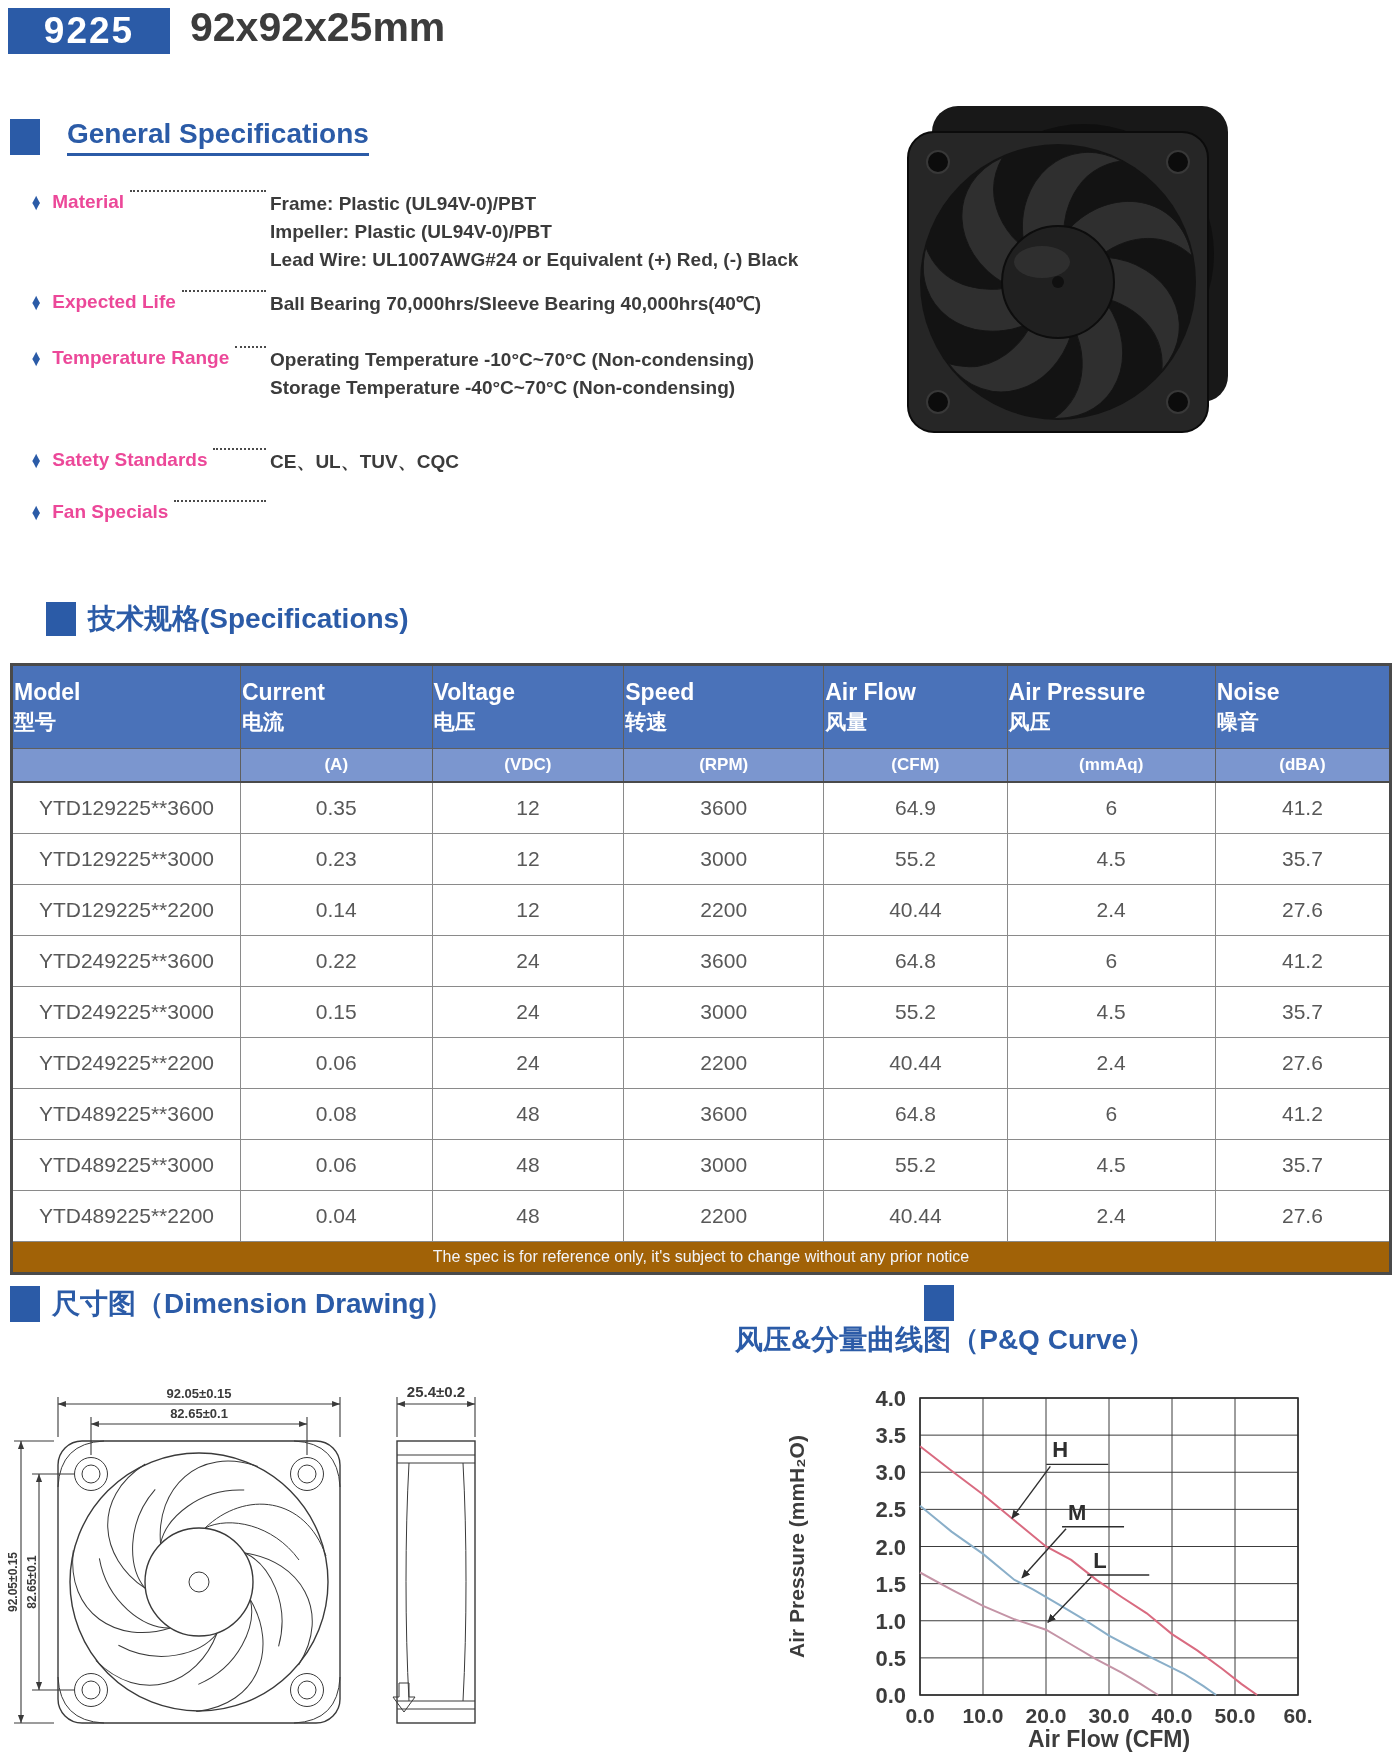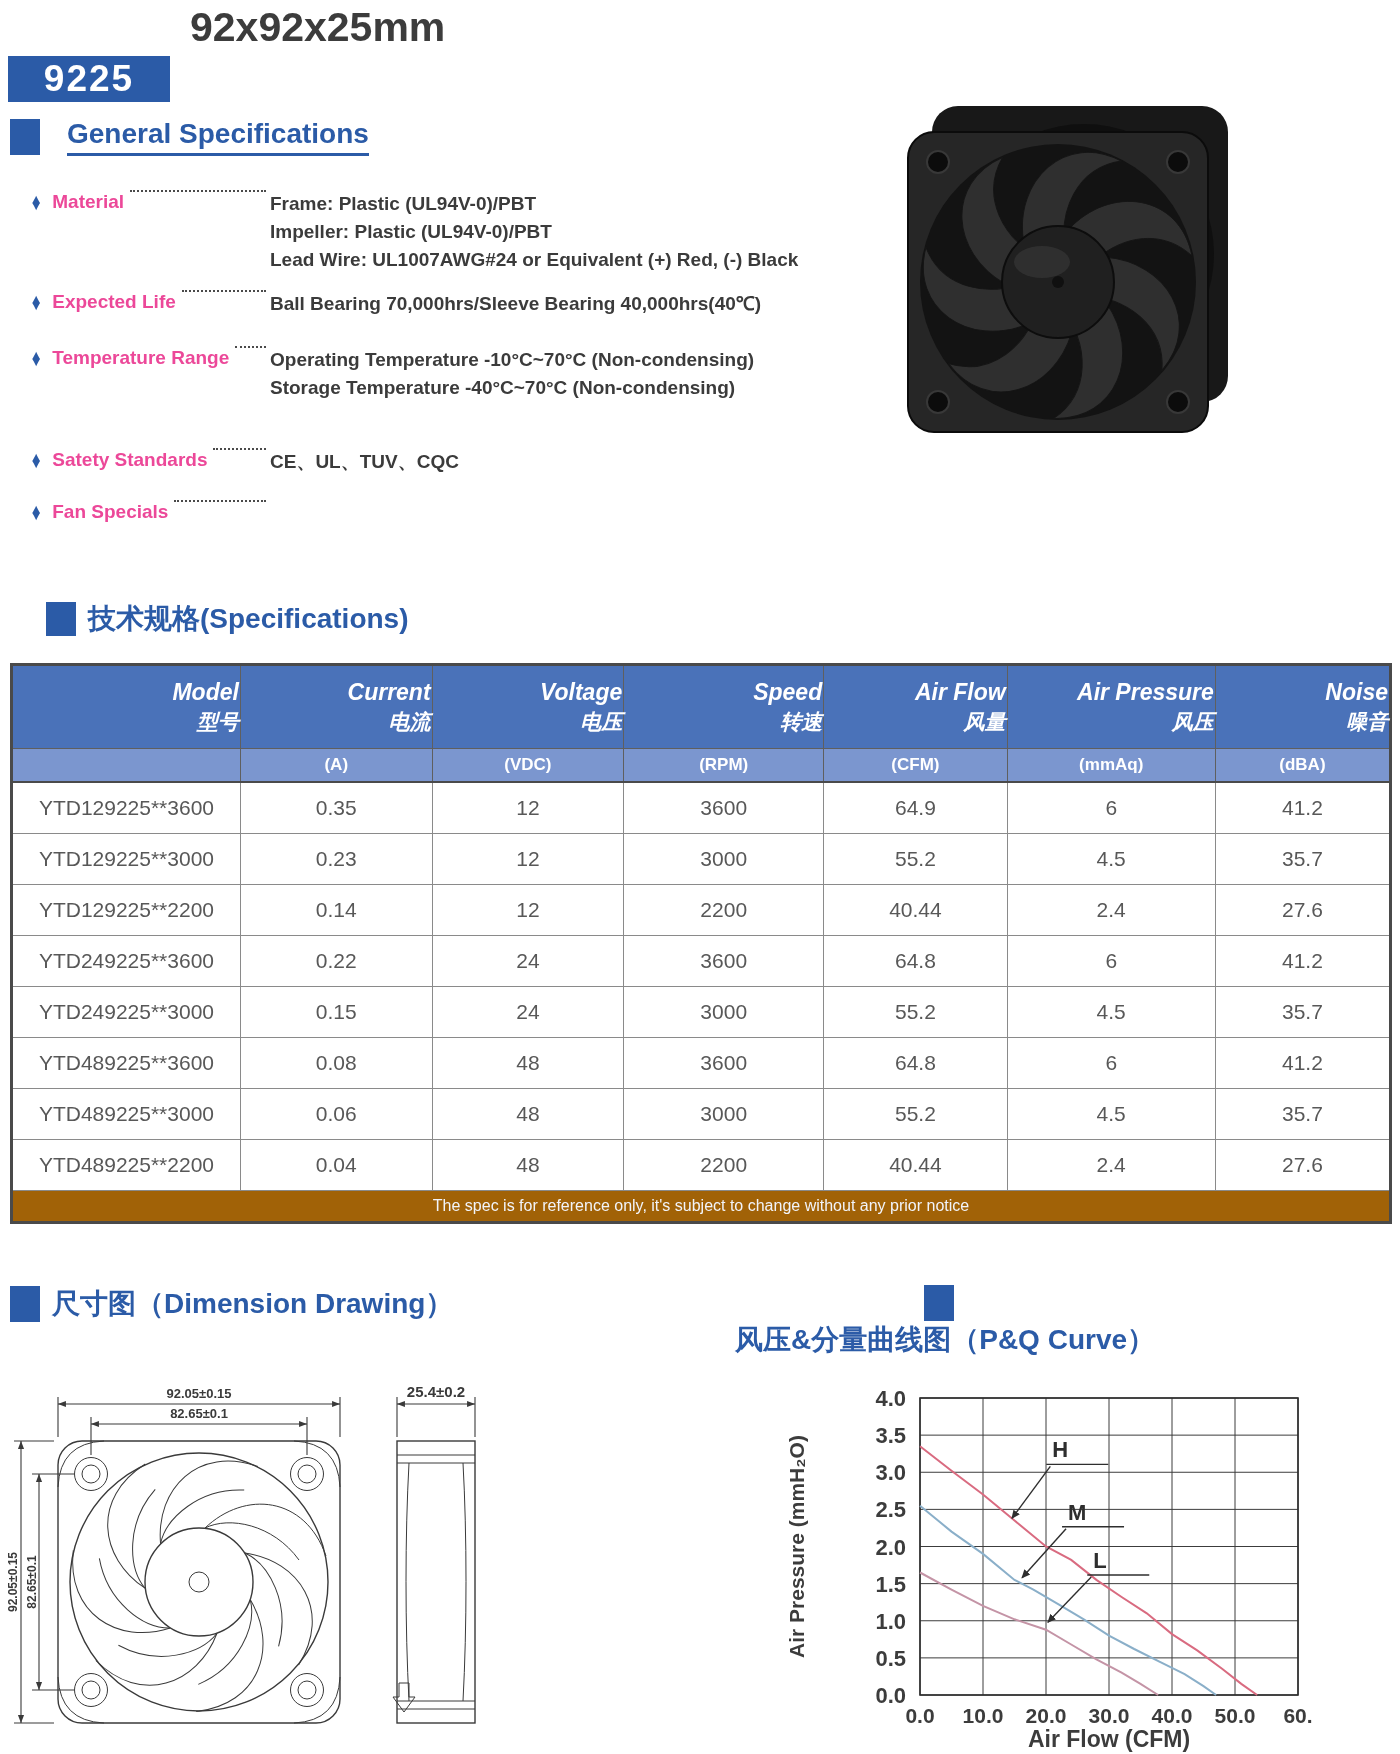--- a/index.html
+++ b/index.html
@@ -2,21 +2,21 @@
 <html><head>
 <meta charset="utf-8">
 <title>9225 Fan Datasheet</title>
 <style>
   html,body{margin:0;padding:0;background:#ffffff;}
   body{width:1400px;height:1754px;font-family:"Liberation Sans",sans-serif;color:#3b3b3b;}
   .page{position:relative;width:1400px;height:1754px;overflow:hidden;background:#fff;}
 
   
   .badge{position:absolute;left:8px;top:8px;width:162px;height:46px;background:#2b5ba7;
-         color:#fff;font-size:37px;font-weight:bold;text-align:center;line-height:46px;letter-spacing:2px;margin-top:48px;}
+         color:#fff;font-size:37px;font-weight:bold;text-align:center;line-height:46px;letter-spacing:2px;}
   .size-title{position:absolute;left:190px;top:4px;font-size:41px;font-weight:bold;color:#3c3c3c;}
 
   
   .sec{position:absolute;display:flex;align-items:center;}
   .sq{width:30px;height:36px;background:#2b5ba7;margin-right:12px;flex:0 0 auto;}
   .sec-text{font-size:28px;font-weight:bold;color:#2b5ba7;white-space:nowrap;}
   .underlined{border-bottom:3px solid #2b5ba7;padding-bottom:3px;}
 
   
   .spec-list{position:absolute;left:30px;top:190px;width:880px;}
@@ -37,21 +37,21 @@
   .chart-svg{position:absolute;left:760px;top:1334px;width:620px;height:420px;}
   .dim-line{stroke:#3a3a3a;stroke-width:1.1;fill:none;}
   .draw{stroke:#3a3a3a;stroke-width:1.4;fill:none;}
   .thin{stroke:#3a3a3a;stroke-width:1;fill:none;}
   .dim-text{font-size:13px;fill:#3a3a3a;font-weight:bold;}
 
   
   table.spec{position:absolute;left:10px;top:663px;width:1382px;border-collapse:collapse;
              table-layout:fixed;border:3px solid #4a4a4a;}
   table.spec th{background:#4a72b9;color:#fff;font-size:23px;font-weight:bold;height:80px;
-                border:1.6px solid #5f5f5f;line-height:1.3;text-align:right;font-style:italic;}
+                border:1.6px solid #5f5f5f;line-height:1.3;text-align:left;}
   table.spec th .cn{font-size:21px;font-weight:bold;}
   table.spec tr.units td{background:#7b96cf;color:#fff;font-size:17px;height:30px;
                 border:1.6px solid #5f5f5f;text-align:center;font-weight:bold;}
   table.spec tbody td{height:48px;font-size:21px;color:#585858;text-align:center;
                 background:#fff;border:1.6px solid #8a8a8a;}
   table.spec tbody tr:first-child td{border-top:2.5px solid #4a4a4a;}
   table.spec tfoot td{background:#a16207;color:#f2f4fa;font-size:16px;height:28px;
                 text-align:center;border:1.6px solid #5f5f5f;}
 </style>
 </head>
@@ -241,20 +241,29 @@
           <td>41.2</td>
         </tr>
         <tr>
           <td>YTD249225**3000</td>
           <td>0.15</td>
           <td>24</td>
           <td>3000</td>
           <td>55.2</td>
           <td>4.5</td>
           <td>35.7</td>
+        </tr>
+        <tr>
+          <td>YTD249225**2200</td>
+          <td>0.06</td>
+          <td>24</td>
+          <td>2200</td>
+          <td>40.44</td>
+          <td>2.4</td>
+          <td>27.6</td>
         </tr>
         <tr>
           <td>YTD489225**3600</td>
           <td>0.08</td>
           <td>48</td>
           <td>3600</td>
           <td>64.8</td>
           <td>6</td>
           <td>41.2</td>
         </tr>

